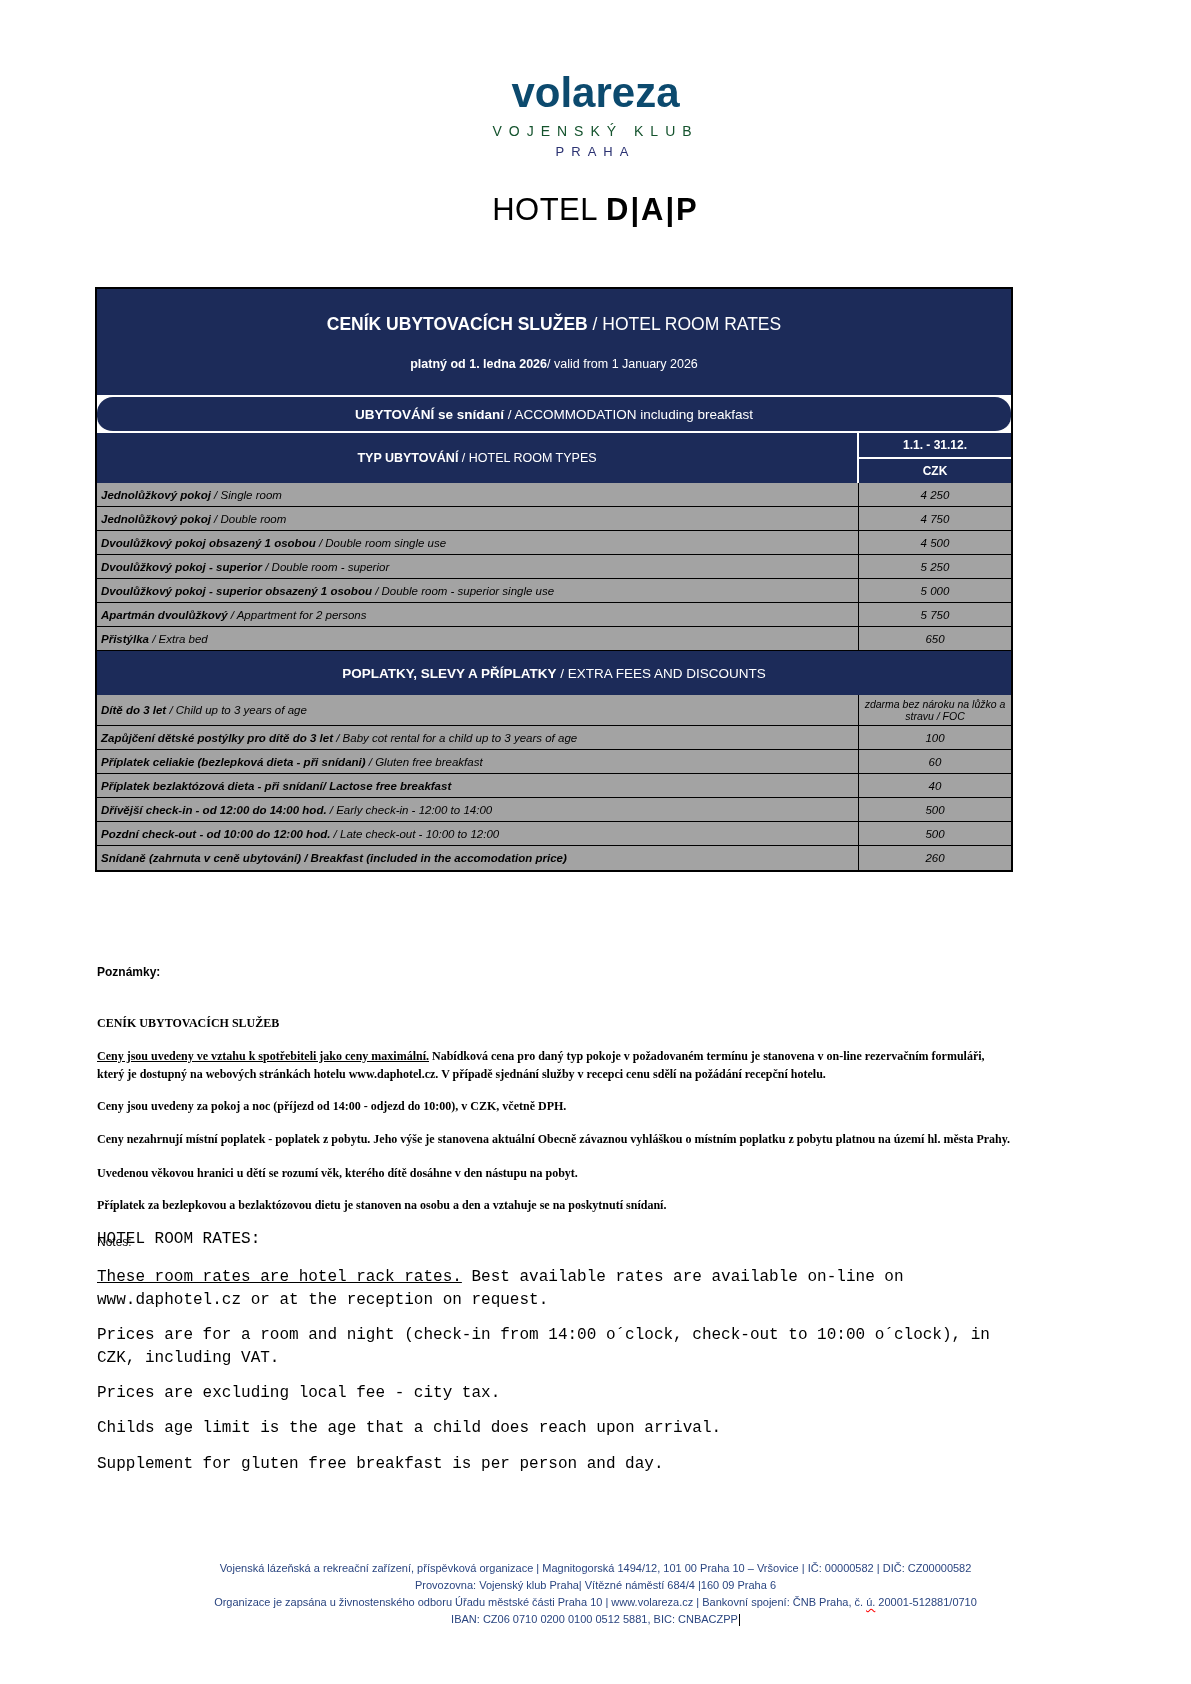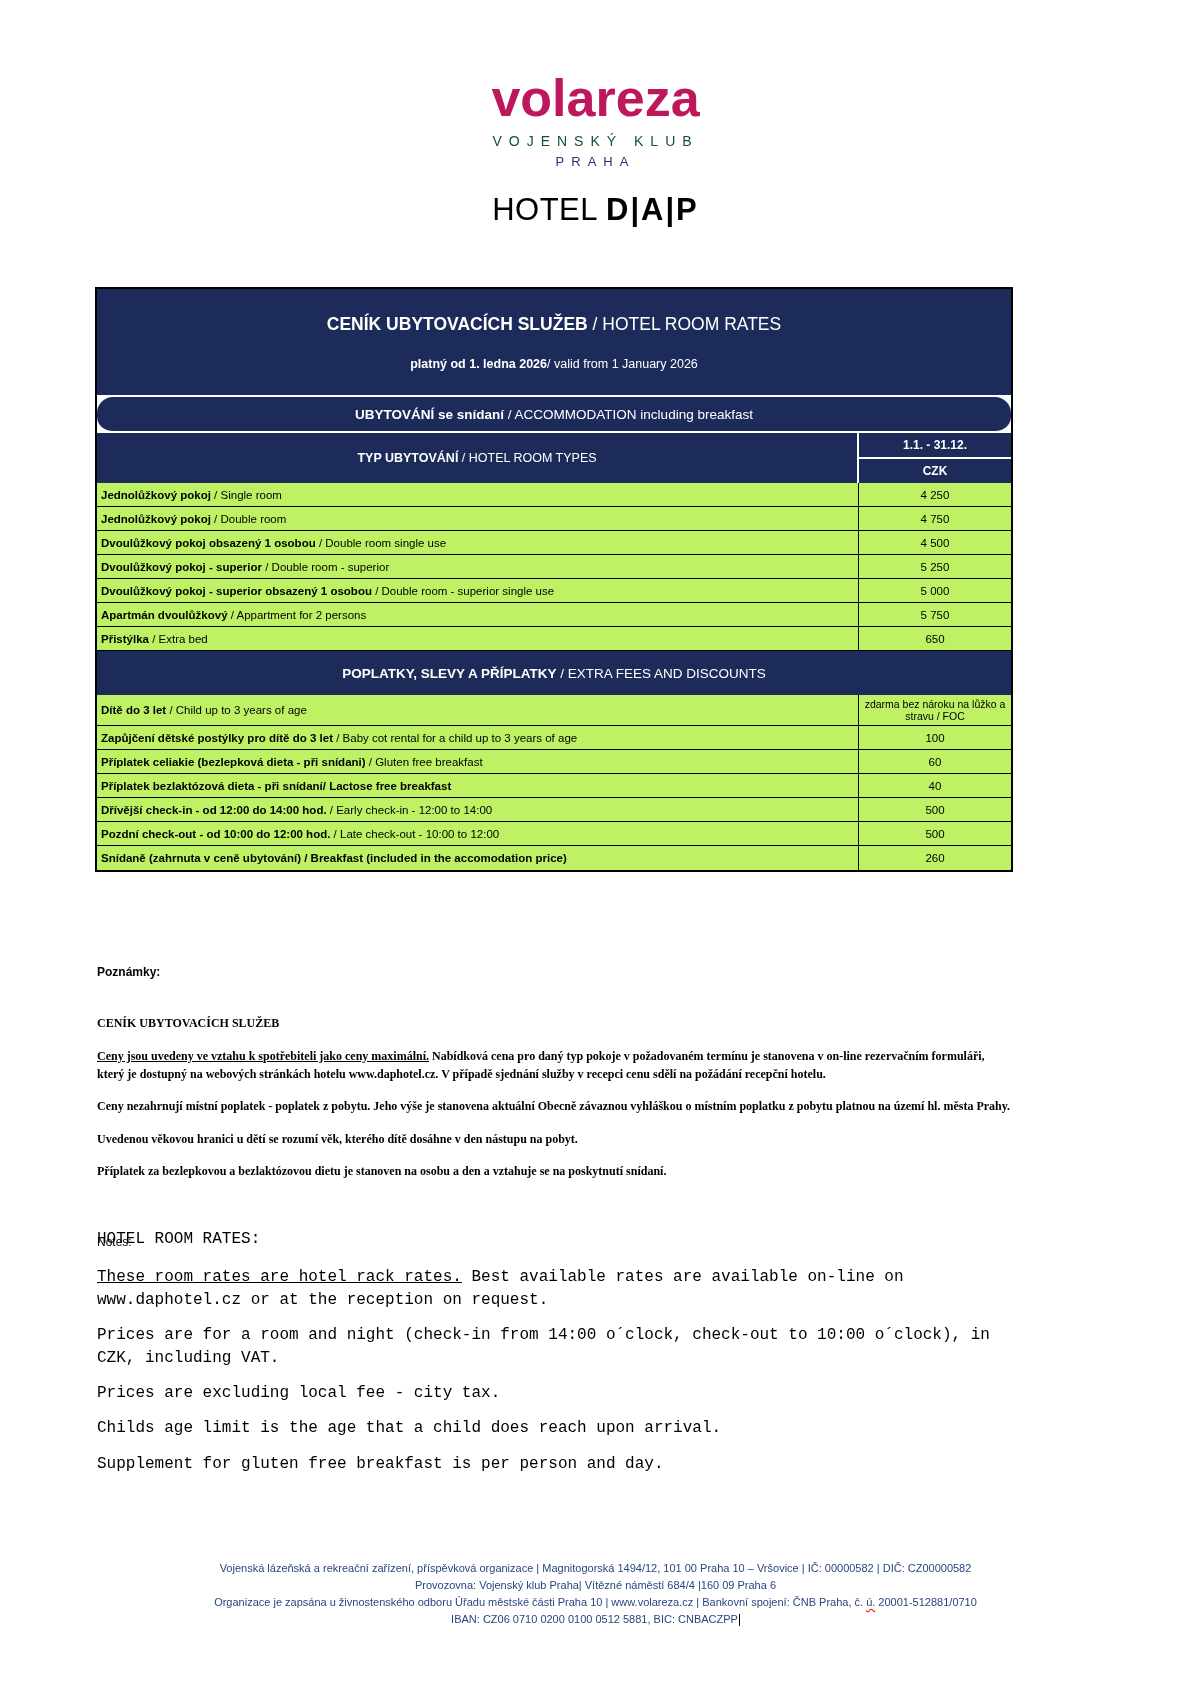--- a/index.html
+++ b/index.html
@@ -9,22 +9,22 @@
     width:1191px; height:1684px;
     background:#ffffff;
     font-family:"Liberation Sans", sans-serif;
     color:#000;
     overflow:hidden;
   }
 
   
   .logo-block { position:absolute; top:72px; left:0; width:100%; text-align:center; }
   .logo-brand {
-    font-size:52px; font-weight:bold; letter-spacing:0px;
-    color:#be185d; line-height:1;
+    font-size:42px; font-weight:bold; letter-spacing:0px;
+    color:#0c4a6e; line-height:1;
     font-family:"Liberation Sans", sans-serif;
   }
   .logo-sub { margin-top:9px; font-size:14px; letter-spacing:7px; color:#14532d; }
   .logo-city { margin-top:5px; font-size:13px; letter-spacing:7px; color:#2b3272; }
 
   .hotel-title { position:absolute; top:192px; left:0; width:100%; text-align:center;
     font-size:31px; color:#000000; letter-spacing:0.5px; }
   .hotel-title .bold { font-weight:bold; letter-spacing:2px; }
 
   
@@ -45,21 +45,21 @@
   .t-colhead { display:flex; height:50px; }
   .t-colhead-left { flex:1; display:flex; align-items:center; justify-content:center;
     font-size:12.5px; border-right:2px solid #fff; }
   .t-colhead-left .cz { font-weight:bold; }
   .t-colhead-right { width:152px; display:flex; flex-direction:column; }
   .t-period { flex:1; display:flex; align-items:center; justify-content:center;
     font-size:12px; font-weight:bold; border-bottom:2px solid #fff; }
   .t-czk { flex:1; display:flex; align-items:center; justify-content:center;
     font-size:12px; font-weight:bold; }
 
-  .t-row { display:flex; height:24px; background:#bef264; border-bottom:1px solid #000; }
+  .t-row { display:flex; height:24px; background:#a3a3a3; border-bottom:1px solid #000;font-style:italic; }
   .t-row:last-child { border-bottom:none; }
   .t-row-label { flex:1; display:flex; align-items:center; padding-left:4px;
     font-size:11.5px; border-right:1px solid #000; white-space:nowrap; overflow:hidden; }
   .t-row-label .cz { font-weight:bold; }
   .t-row-value { width:152px; display:flex; align-items:center; justify-content:center;
     font-size:11.5px; text-align:center; }
   .t-row.tall { height:31px; }
   .t-row.tall .t-row-value { font-size:10.5px; line-height:1.15; padding:0 2px; }
 
   .t-section2 { height:44px; display:flex; align-items:center; justify-content:center;
@@ -218,20 +218,21 @@
       <div class="t-row-value">260</div>
     </div>
 
   </div>
 
   <div class="poznamky-label">Poznámky:</div>
 
   <div class="notes-cz">
     <div class="heading">CENÍK UBYTOVACÍCH SLUŽEB</div>
     <p><span class="underline">Ceny jsou uvedeny ve vztahu k spotřebiteli jako ceny maximální.</span><span> Nabídková cena pro daný typ pokoje v požadovaném termínu je stanovena v on-line rezervačním formuláři, který je dostupný na webových stránkách hotelu www.daphotel.cz. V případě sjednání služby v recepci cenu sdělí na požádání recepční hotelu.</span></p>
+    <p class="gap-lg">Ceny jsou uvedeny za pokoj a noc (příjezd od 14:00 - odjezd do 10:00), v CZK, včetně DPH.</p>
     <p class="gap-lg">Ceny nezahrnují místní poplatek - poplatek z pobytu. Jeho výše je stanovena aktuální Obecně závaznou vyhláškou o místním poplatku z pobytu platnou na území hl. města Prahy.</p>
     <p>Uvedenou věkovou hranici u dětí se rozumí věk, kterého dítě dosáhne v den nástupu na pobyt.</p>
     <p>Příplatek za bezlepkovou a bezlaktózovou dietu je stanoven na osobu a den a vztahuje se na poskytnutí snídaní.</p>
   </div>
 
   <div class="notes-label">Notes:</div>
 
   <div class="notes-en">
     <div class="heading">HOTEL ROOM RATES:</div>
     <p><span class="underline">These room rates are hotel rack rates.</span><span> Best available rates are available on-line on www.daphotel.cz or at the reception on request.</span></p>

